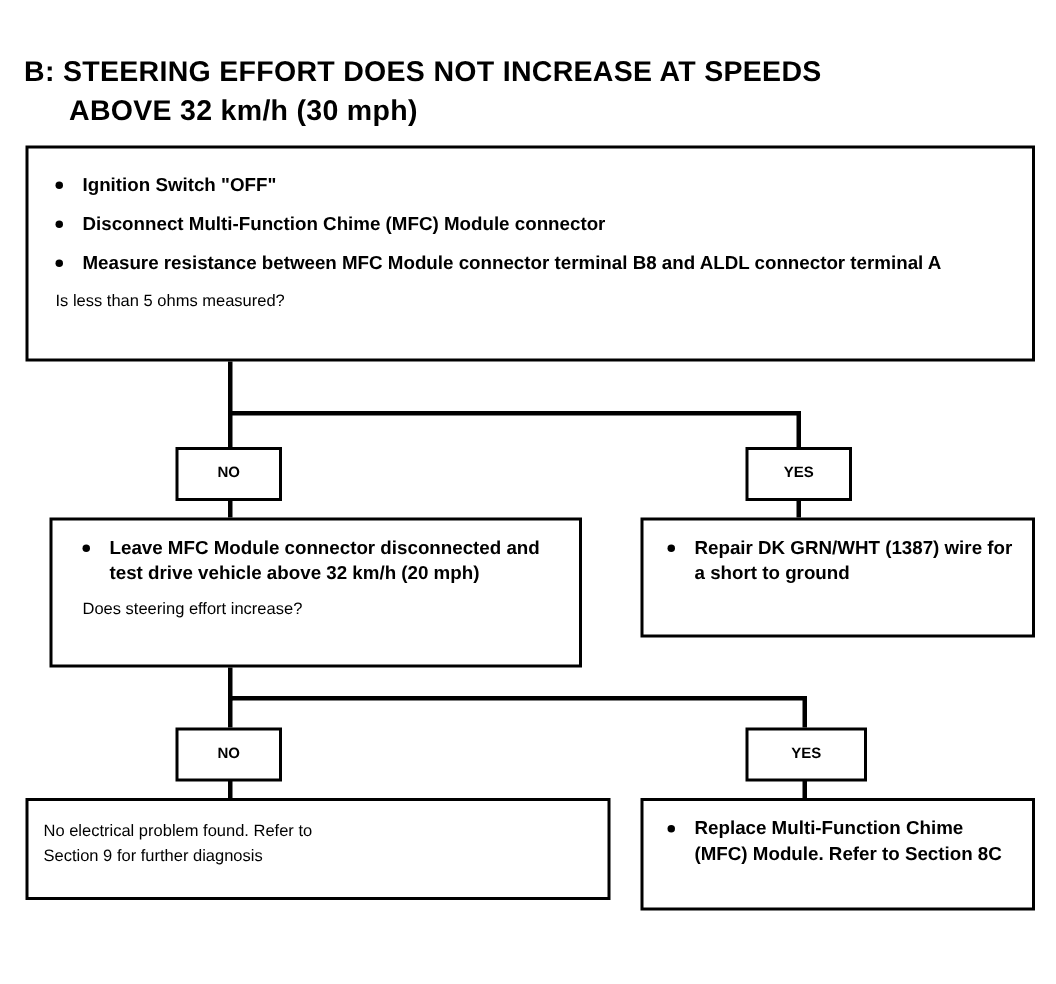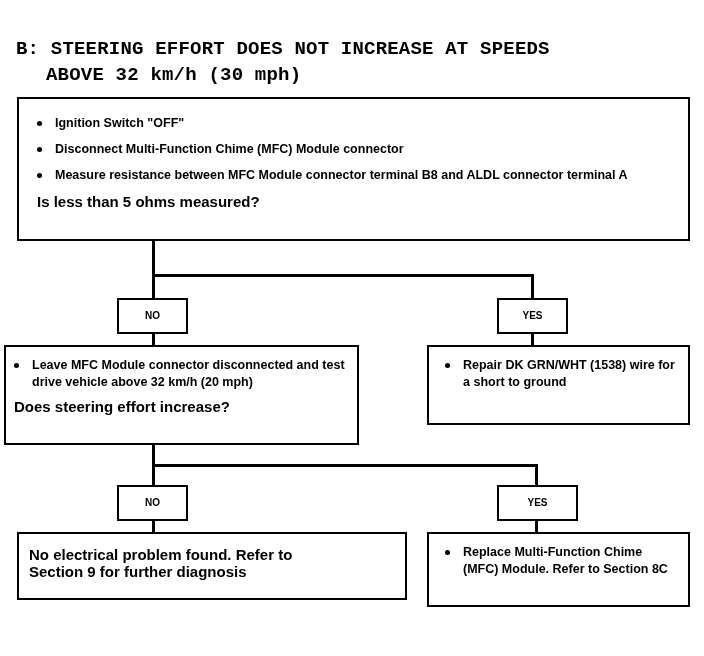--- a/index.html
+++ b/index.html
@@ -24,21 +24,20 @@
   }
   .title {
     position: absolute;
     left: 16px;
     top: 36px;
     width: 672px;
     font-size: 19px;
     font-weight: bold;
     letter-spacing: 0.2px;
     line-height: 26px;
-    font-family: Liberation Mono, monospace;
   }
   .title .line2 {
     display: block;
     padding-left: 30px;
   }
   .box {
     position: absolute;
     border: 2px solid #000000;
     background: #ffffff;
     box-sizing: border-box;
@@ -60,22 +59,22 @@
     content: "";
     position: absolute;
     left: 8px;
     top: 6px;
     width: 5px;
     height: 5px;
     background: #000000;
     border-radius: 50%;
   }
   .plain {
-    font-size: 15px;
-    font-weight: bold;
+    font-size: 11px;
+    font-weight: normal;
     line-height: 17px;
   }
   
   #box-question-1 {
     left: 17px;
     top: 97px;
     width: 673px;
     height: 144px;
     padding: 16px 10px 8px 10px;
   }
@@ -111,25 +110,25 @@
   }
   .label-box .label-text {
     display: block;
     text-align: center;
     font-size: 10px;
     font-weight: bold;
     line-height: 32px;
   }
   
   #box-action-left-1 {
-    left: 4px;
+    left: 33px;
     top: 345px;
     width: 355px;
     height: 100px;
-    padding: 10px 8px 8px 0;
+    padding: 10px 8px 8px 12px;
   }
   #box-action-right-1 {
     left: 427px;
     top: 345px;
     width: 263px;
     height: 80px;
     padding: 10px 8px 8px 8px;
   }
   #box-action-left-2 {
     left: 17px;
@@ -190,21 +189,21 @@
 
   <div class="box" id="box-action-left-1">
     <ul class="bullets">
       <li>Leave MFC Module connector disconnected and test drive vehicle above 32 km/h (20 mph)</li>
     </ul>
     <div class="plain" id="left1-prompt">Does steering effort increase?</div>
   </div>
 
   <div class="box" id="box-action-right-1">
     <ul class="bullets">
-      <li>Repair DK GRN/WHT (1538) wire for a short to ground</li>
+      <li>Repair DK GRN/WHT (1387) wire for a short to ground</li>
     </ul>
   </div>
 
   <div class="line" style="left:152px; top:445px; width:3px; height:22px;"></div>
   <div class="line" style="left:152px; top:464px; width:386px; height:3px;"></div>
   <div class="line" style="left:152px; top:464px; width:3px; height:24px;"></div>
   <div class="line" style="left:535px; top:464px; width:3px; height:24px;"></div>
 
   <div class="box label-box" id="label-no-2">
     <span class="label-text">NO</span>

